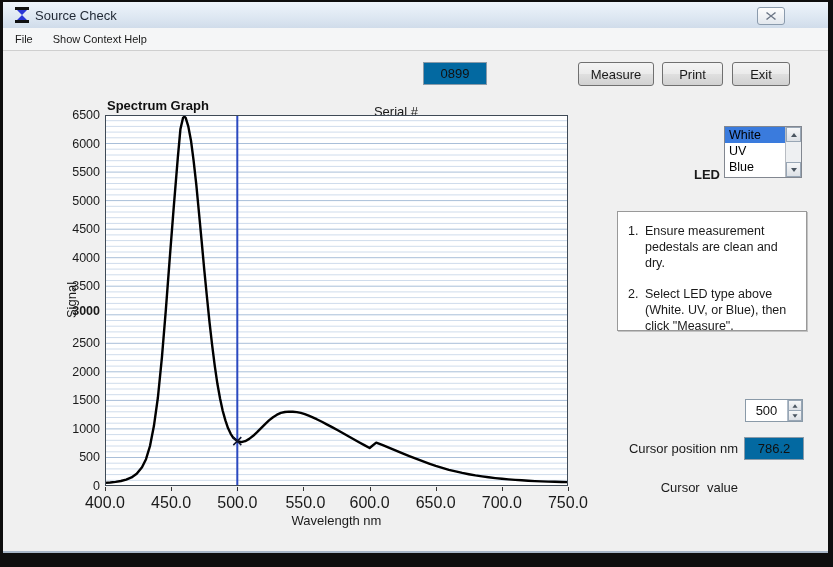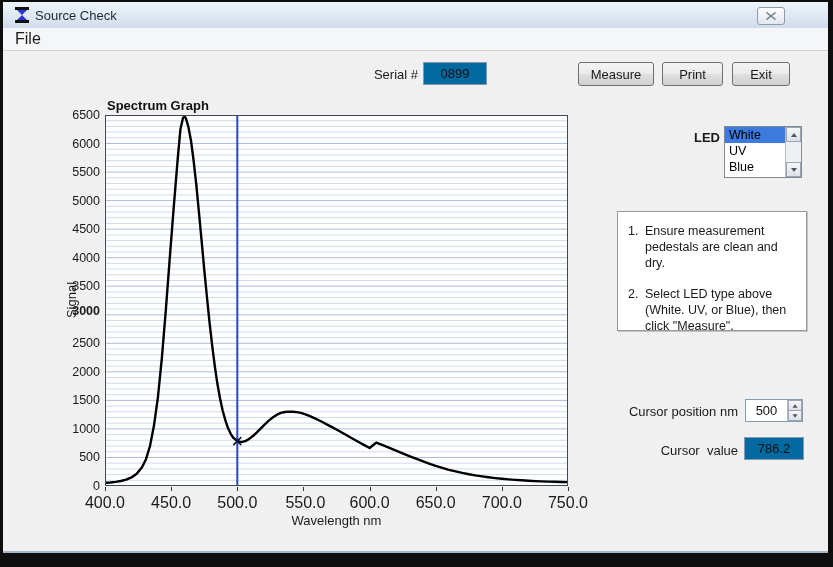--- a/index.html
+++ b/index.html
@@ -25,26 +25,26 @@
     border: 1px solid #8b9bad; border-radius: 3px;
     display: flex; align-items: center; justify-content: center;
   }
 
   
   .menubar {
     position: absolute; left: 0; top: 26px; width: 100%; height: 23px;
     background: #f5f6f7; border-bottom: 1px solid #cfcfcf;
     display: flex; align-items: center;
   }
-  .menu-item { font-size: 16px; color: #1a1a1a; padding: 3px 10px; }
+  .menu-item { font-size: 11px; color: #1a1a1a; padding: 3px 10px; }
   .menu-item:first-child { margin-left: 2px; }
 
   
   .label { position: absolute; font-size: 13px; color: #1a1a1a; white-space: pre; }
-  .right { text-align: right; }
+  .right { text-align: right; margin-top: 37px; }
   .textbox {
     position: absolute; background: #0369a1; border: 1px solid #8a9aa8;
     font-size: 13px; color: #111; display: flex; align-items: center; justify-content: center; text-align: center;
   }
   .btn {
     position: absolute; height: 24px; font-size: 13px; color: #1a1a1a;
     background: linear-gradient(to bottom, #f4f4f4, #ebebeb 48%, #dfdfdf 52%, #d1d1d1);
     border: 1px solid #707070; border-radius: 3px;
     display: flex; align-items: center; justify-content: center;
   }
@@ -111,20 +111,21 @@
     <span class="title-text">Source Check</span>
     <div class="close-btn">
       <svg width="10" height="8" viewBox="0 0 10 8">
         <path d="M1,0 L5,3.2 L9,0 L10,1 L6,4 L10,7 L9,8 L5,4.8 L1,8 L0,7 L4,4 L0,1 Z" fill="#6b7585"></path>
       </svg>
     </div>
   </div>
 
   <div class="menubar">
     <span class="menu-item">File</span>
+    <span class="menu-item">Show Context Help</span>
   </div>
 
   <div class="label right" style="left:343px; top:65px; width:72px;">Serial #</div>
   <div class="textbox" style="left:420px; top:60px; width:64px; height:23px;">
     <span>0899</span>
   </div>
   <div class="btn" style="left:575px; top:60px; width:76px;">Measure</div>
   <div class="btn" style="left:659px; top:60px; width:61px;">Print</div>
   <div class="btn" style="left:729px; top:60px; width:58px;">Exit</div>
 

